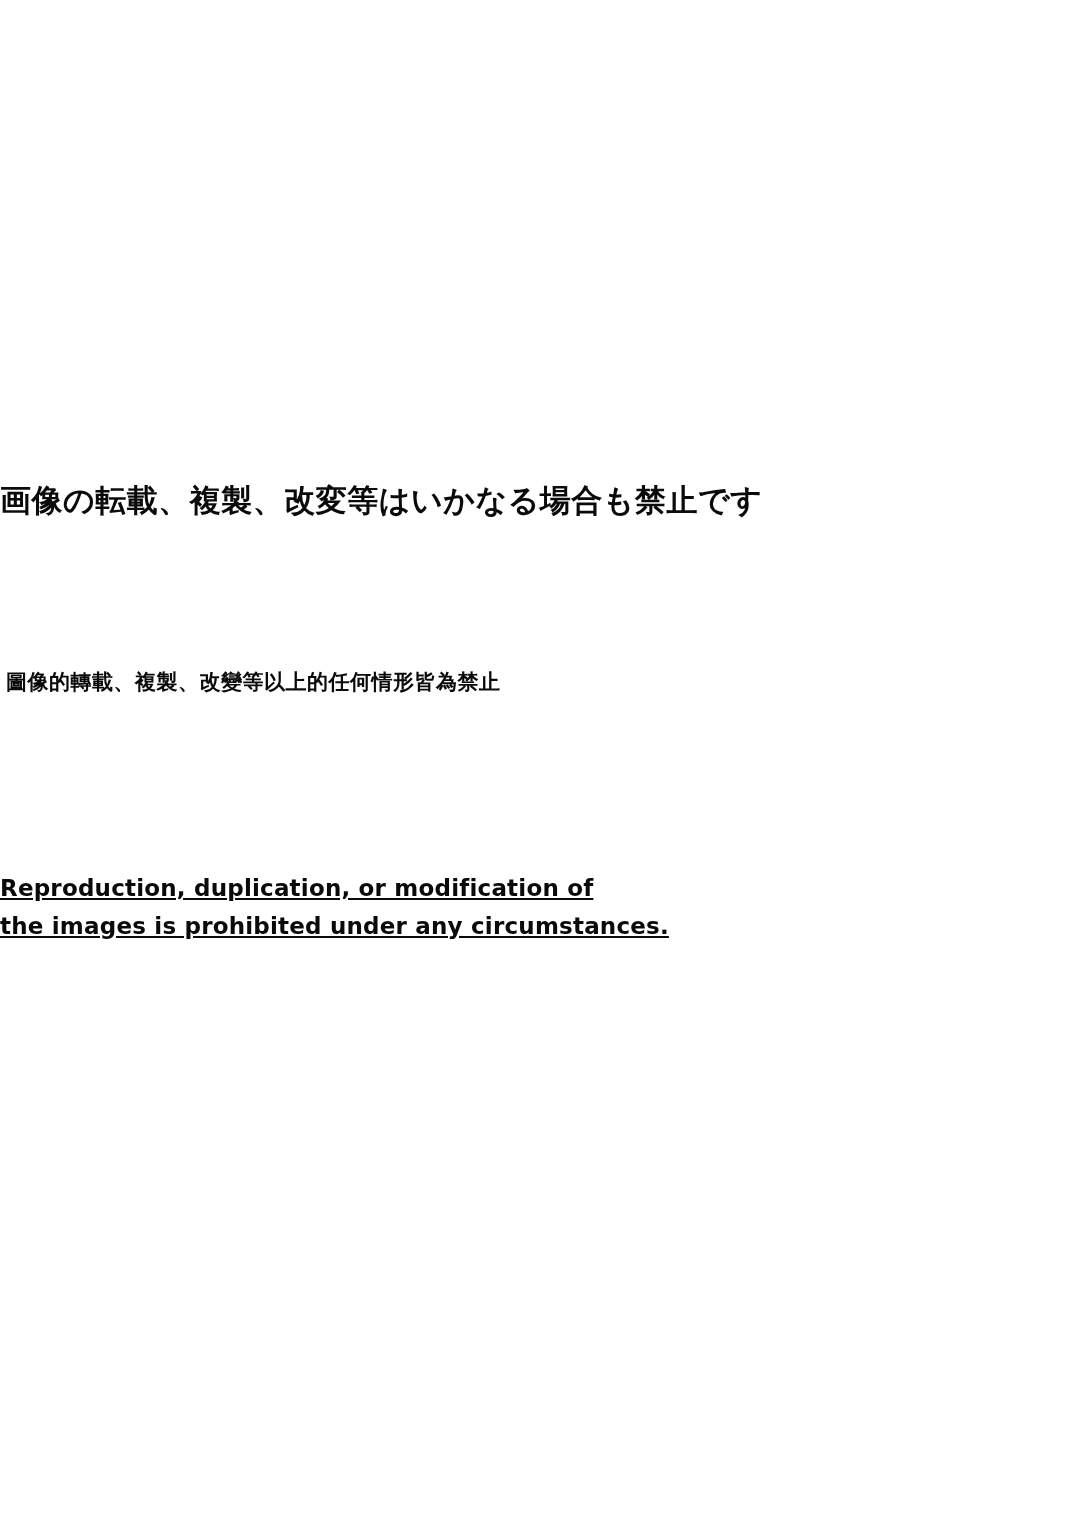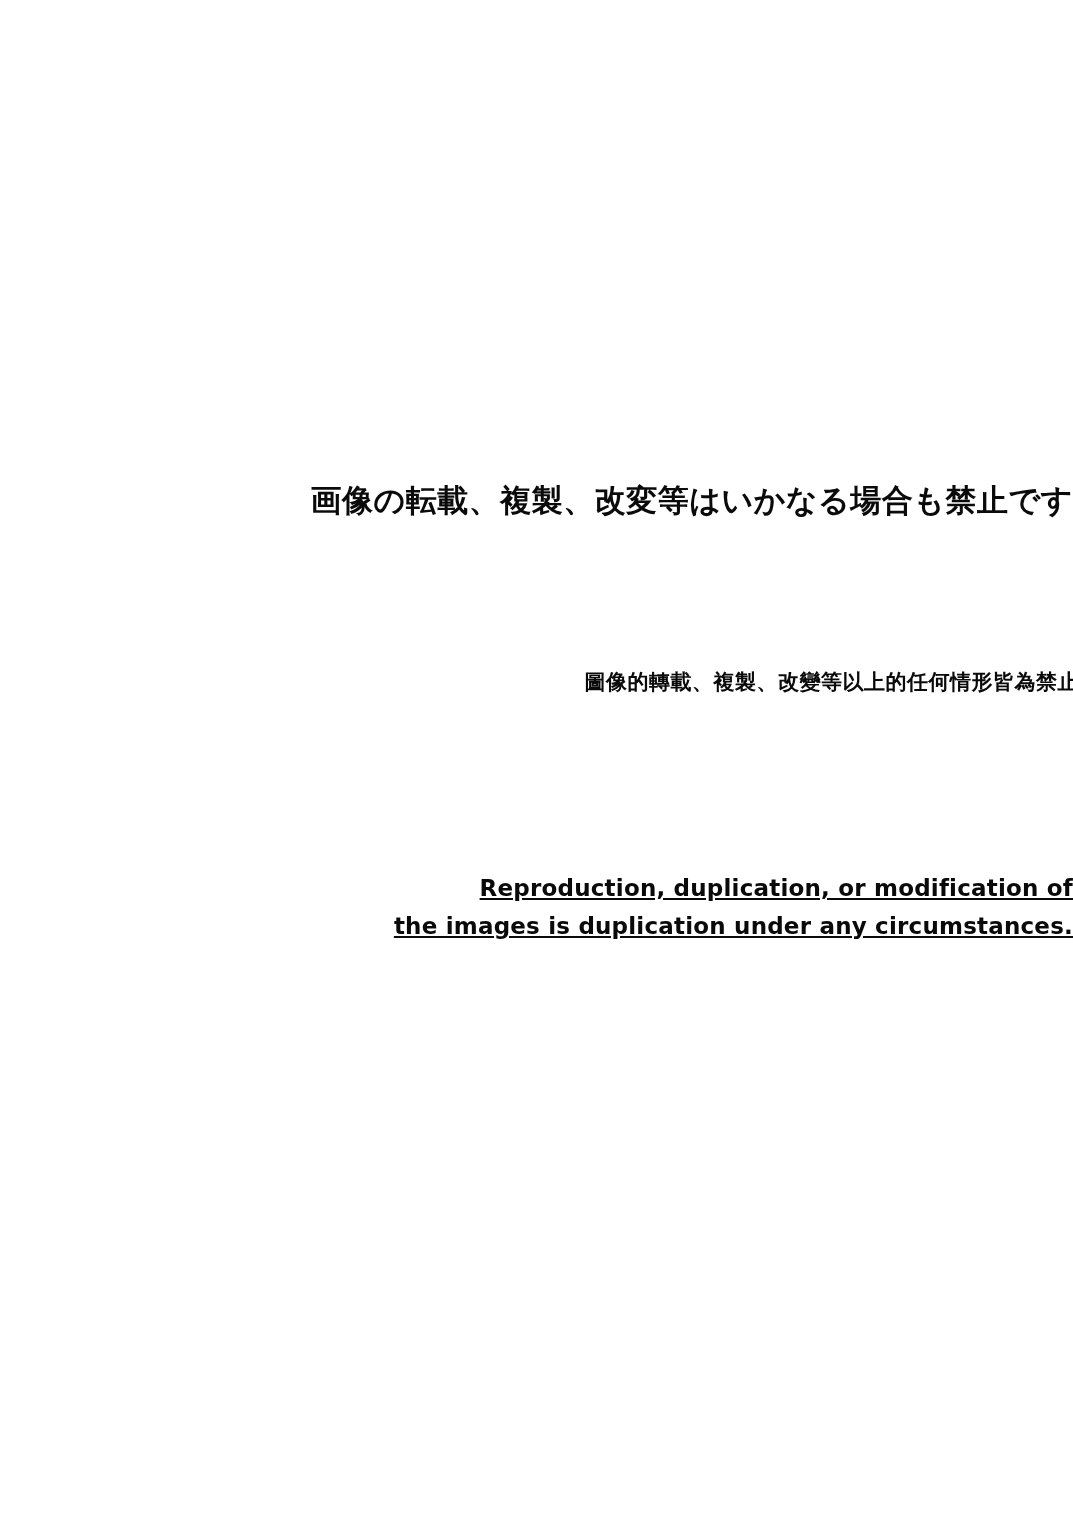--- a/index.html
+++ b/index.html
@@ -17,21 +17,21 @@
   }
   .page {
     position: absolute;
     inset: 0;
     background: #ffffff;
   }
   .notice-block {
     position: absolute;
     left: 0;
     width: 100%;
-    text-align: right;
+    text-align: left;
     font-weight: bold;
     color: #0a0a0a;
     line-height: 1.35;
   }
   .notice-ja {
     top: 480px;
     font-size: 31px;
     letter-spacing: 0.5px;
   }
   .notice-zh {
@@ -55,16 +55,16 @@
 <body>
 
 <div class="page">
 
   <div class="notice-block notice-ja">画像の転載、複製、改変等はいかなる場合も禁止です</div>
 
   <div class="notice-block notice-zh">圖像的轉載、複製、改變等以上的任何情形皆為禁止</div>
 
   <div class="notice-block notice-en">
     <span class="line">Reproduction, duplication, or modification of</span>
-    <span class="line">the images is duplication under any circumstances.</span>
+    <span class="line">the images is prohibited under any circumstances.</span>
   </div>
 
 </div>
 
 </body></html>

